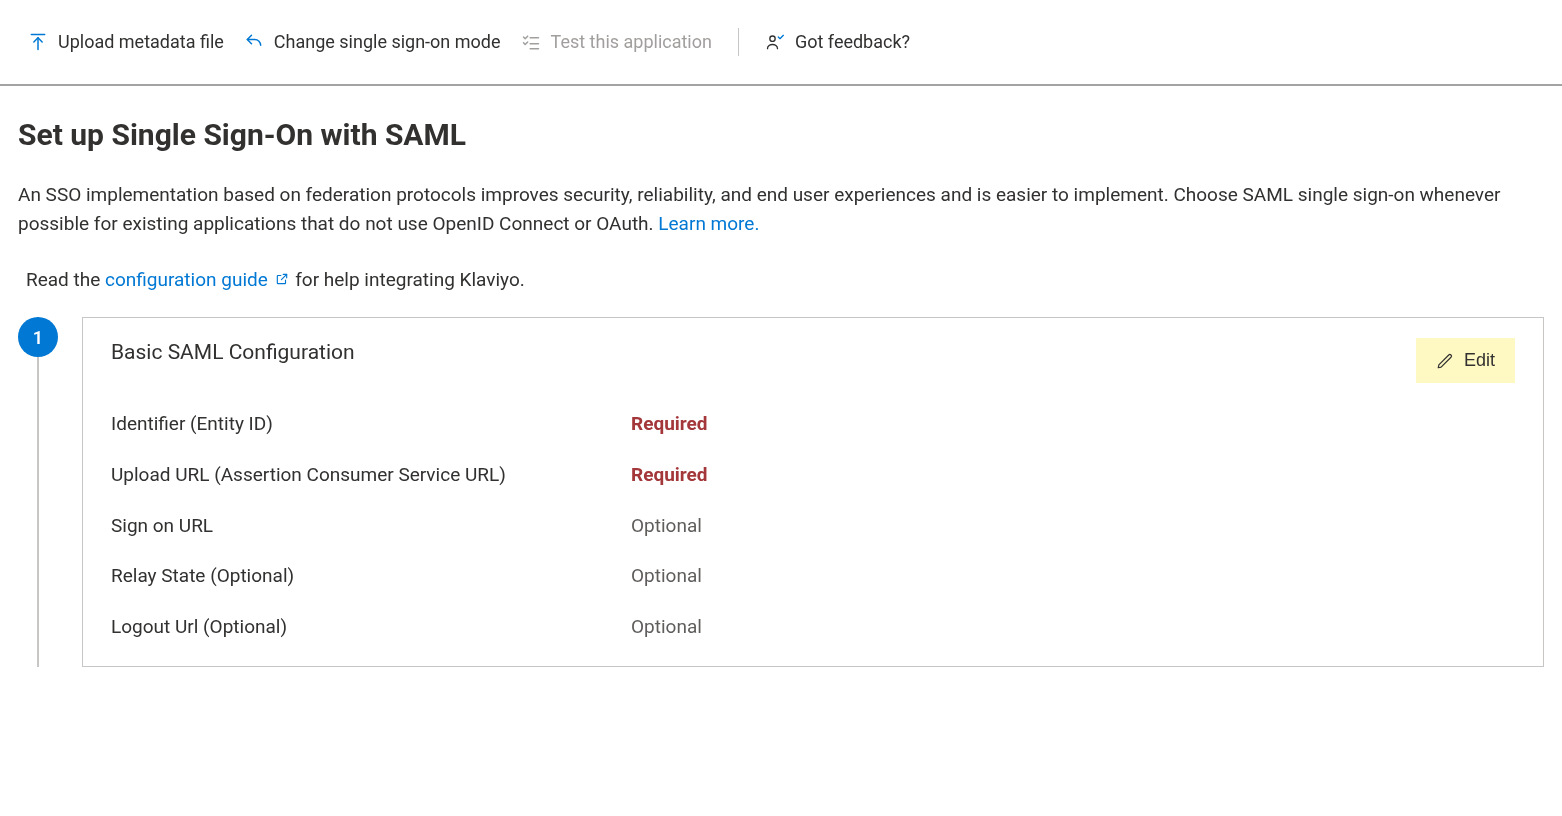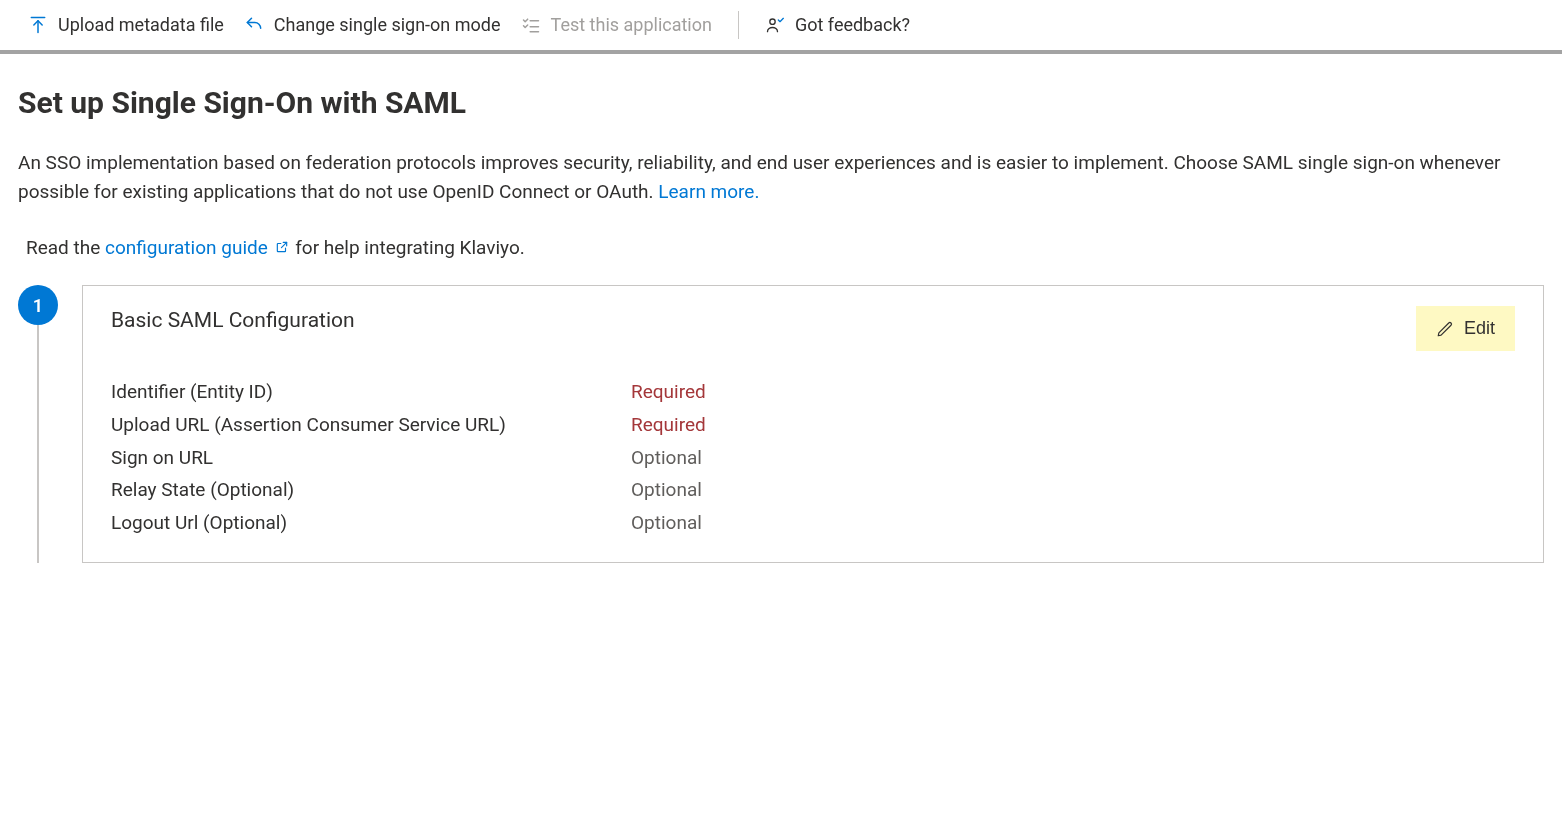--- a/index.html
+++ b/index.html
@@ -7,22 +7,22 @@
       font-family: "Segoe UI", -apple-system, BlinkMacSystemFont, Roboto, "Helvetica Neue", sans-serif;
       color: #323130;
       background: #fff;
       font-size: 14px;
       line-height: 1.4;
     }
     .toolbar {
       display: flex;
       align-items: center;
       gap: 20px;
-      padding: 11px 28px;
-      border-bottom: 4px solid #a3a3a3;
+      padding: 28px 28px;
+      border-bottom: 2px solid #a3a3a3;
     }
     .toolbar-item {
       display: inline-flex;
       align-items: center;
       gap: 10px;
       color: #323130;
       font-size: 18px;
       cursor: pointer;
     }
     .toolbar-item.disabled { color: #a19f9d; cursor: default; }
@@ -57,23 +57,23 @@
       position: relative;
     }
     .card-header { display: flex; align-items: flex-start; justify-content: space-between; margin-bottom: 28px; }
     .card-title { font-size: 21px; font-weight: 400; color: #323130; }
     .edit-btn {
       display: inline-flex; align-items: center; gap: 10px;
       background: #fef9c3; border: none; padding: 12px 20px;
       font-size: 18px; color: #323130; cursor: pointer;
     }
     .edit-btn .icon { width: 18px; height: 18px; }
-    .field-table { display: grid; grid-template-columns: 520px 1fr; row-gap: 6px; font-size: 19px; }
+    .field-table { display: grid; grid-template-columns: 520px 1fr; row-gap: 24px; font-size: 19px; }
     .field-label { color: #323130; }
-    .field-value.required { color: #a4373a; font-weight: 400; }
+    .field-value.required { color: #a4373a; font-weight: 700; }
     .field-value.optional { color: #605e5c; }
   </style>
 </head>
 <body>
 
 <div class="toolbar">
   <div class="toolbar-item">
     <span class="icon icon-blue">
       <svg viewBox="0 0 24 24" fill="none" stroke-width="1.8" stroke-linecap="round" stroke-linejoin="round">
           <line x1="4" y1="3" x2="20" y2="3"></line>

